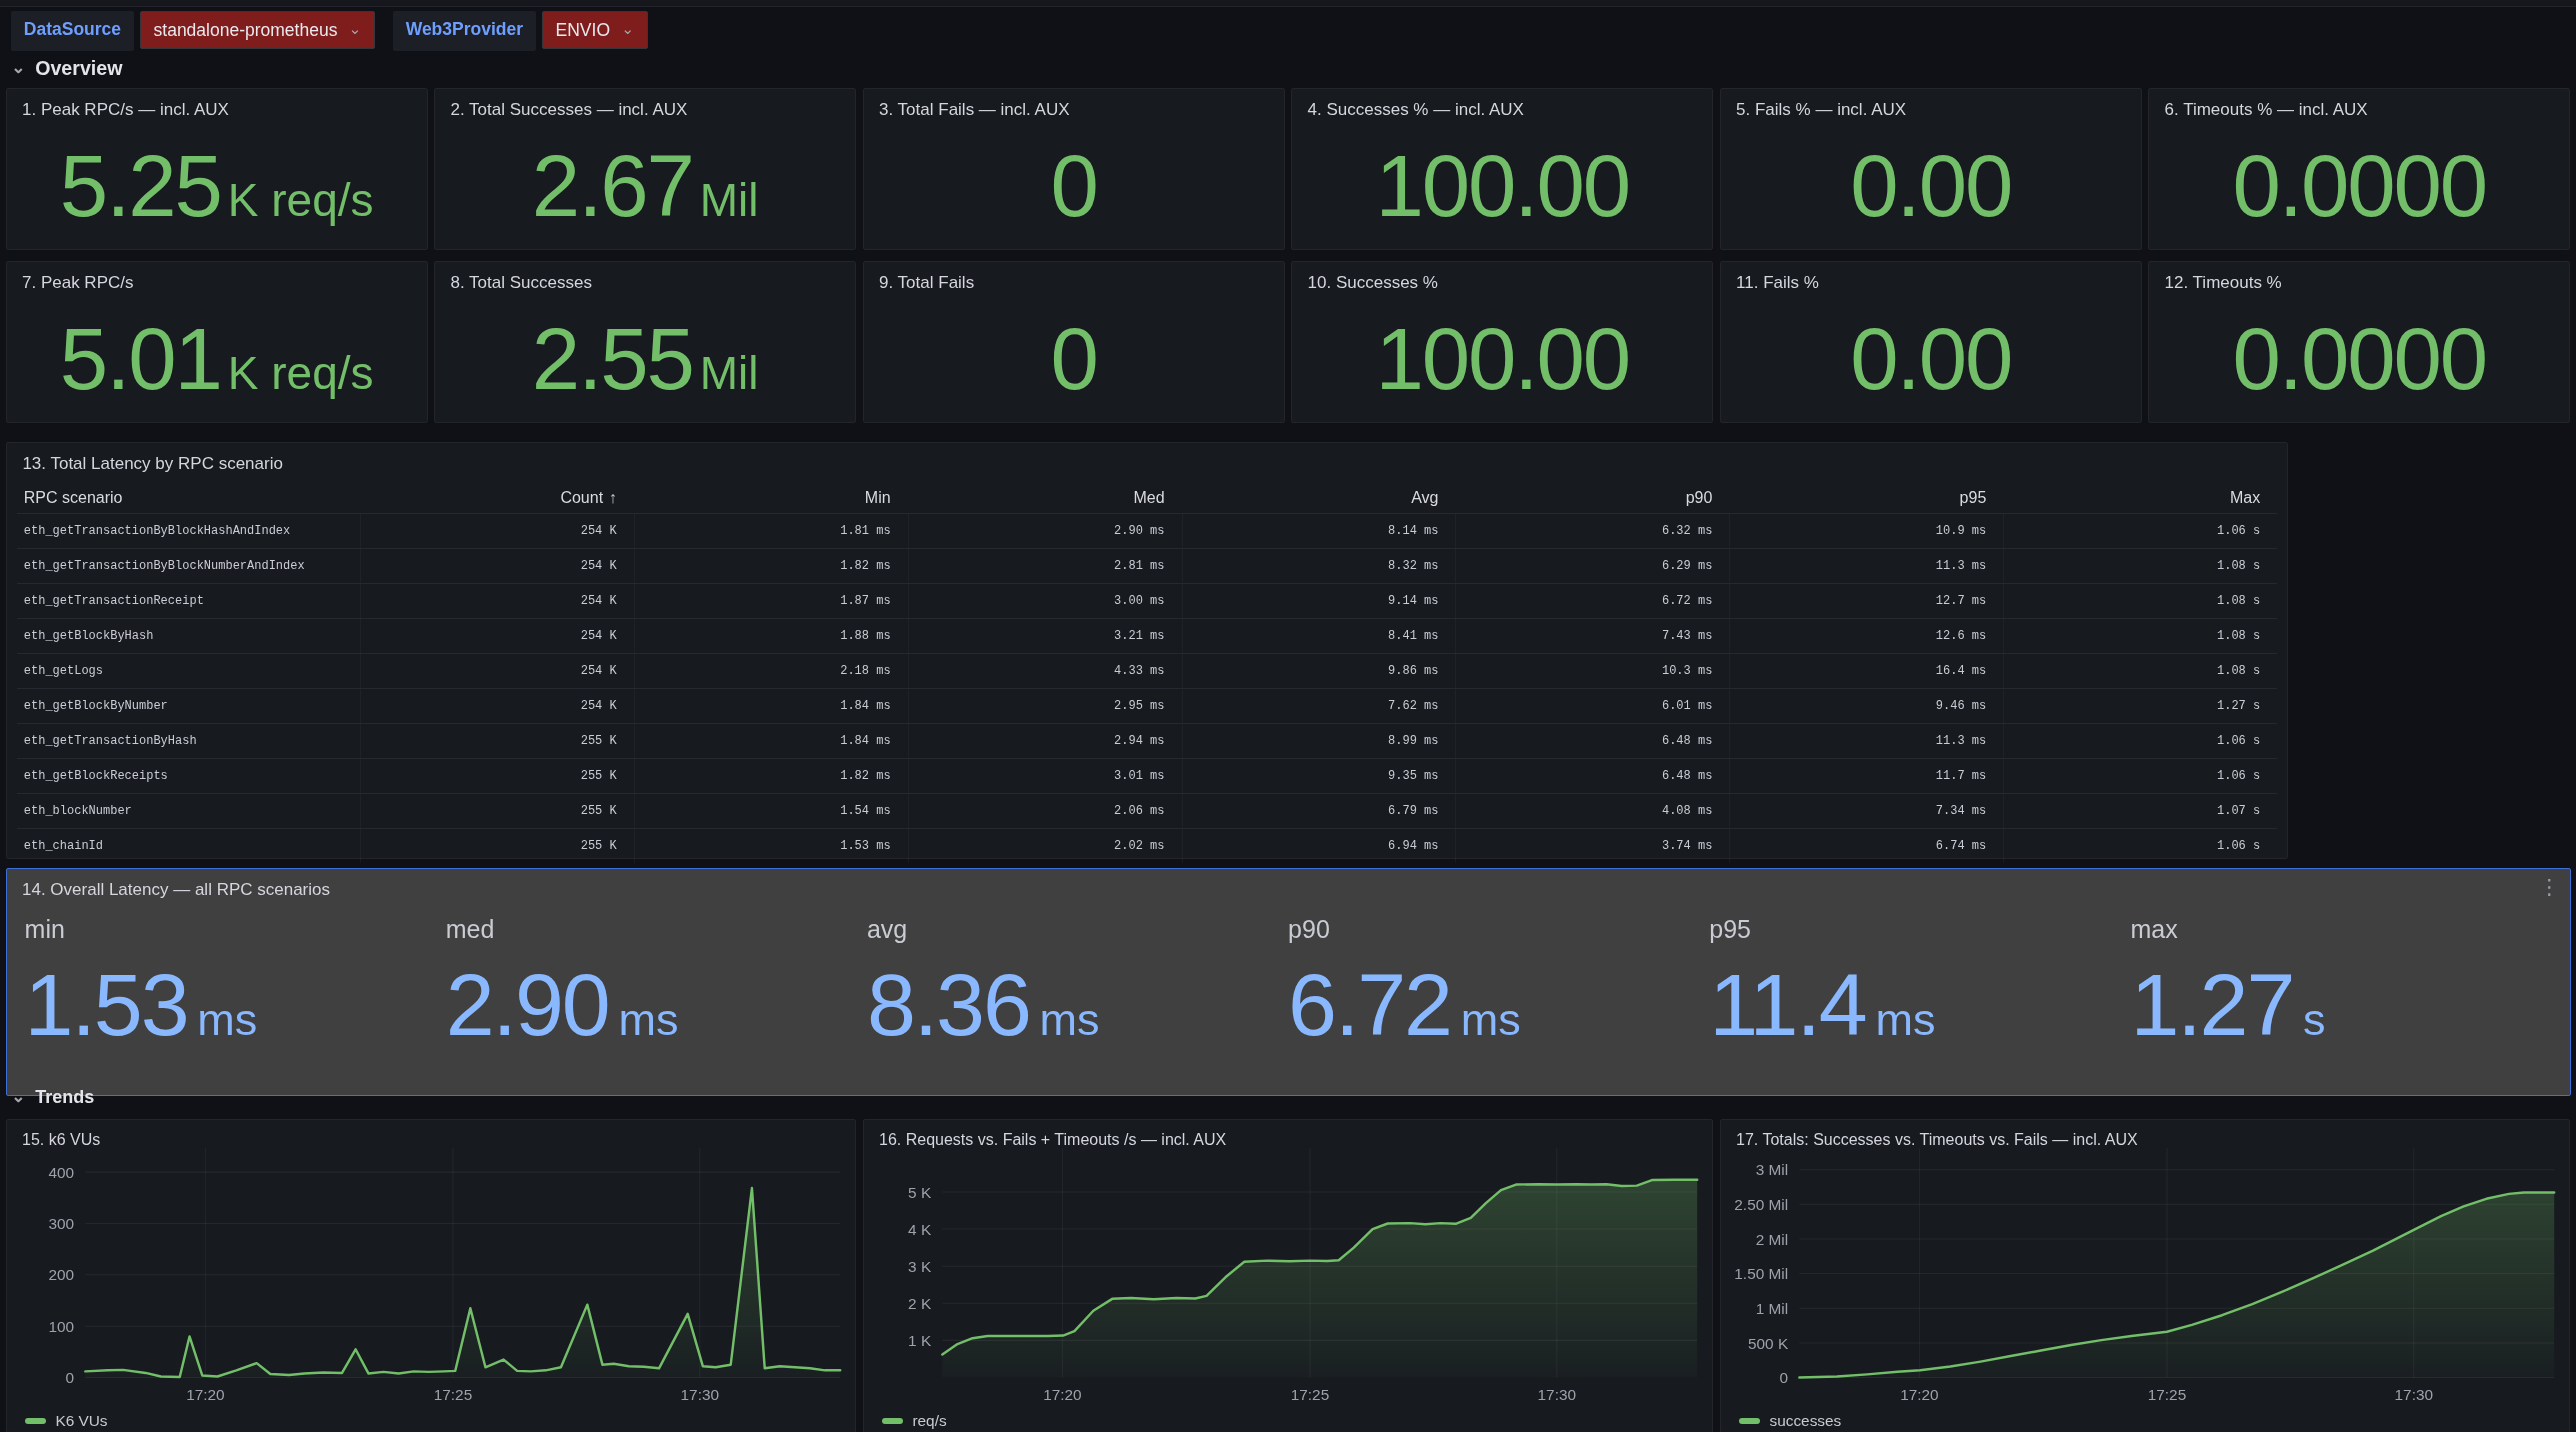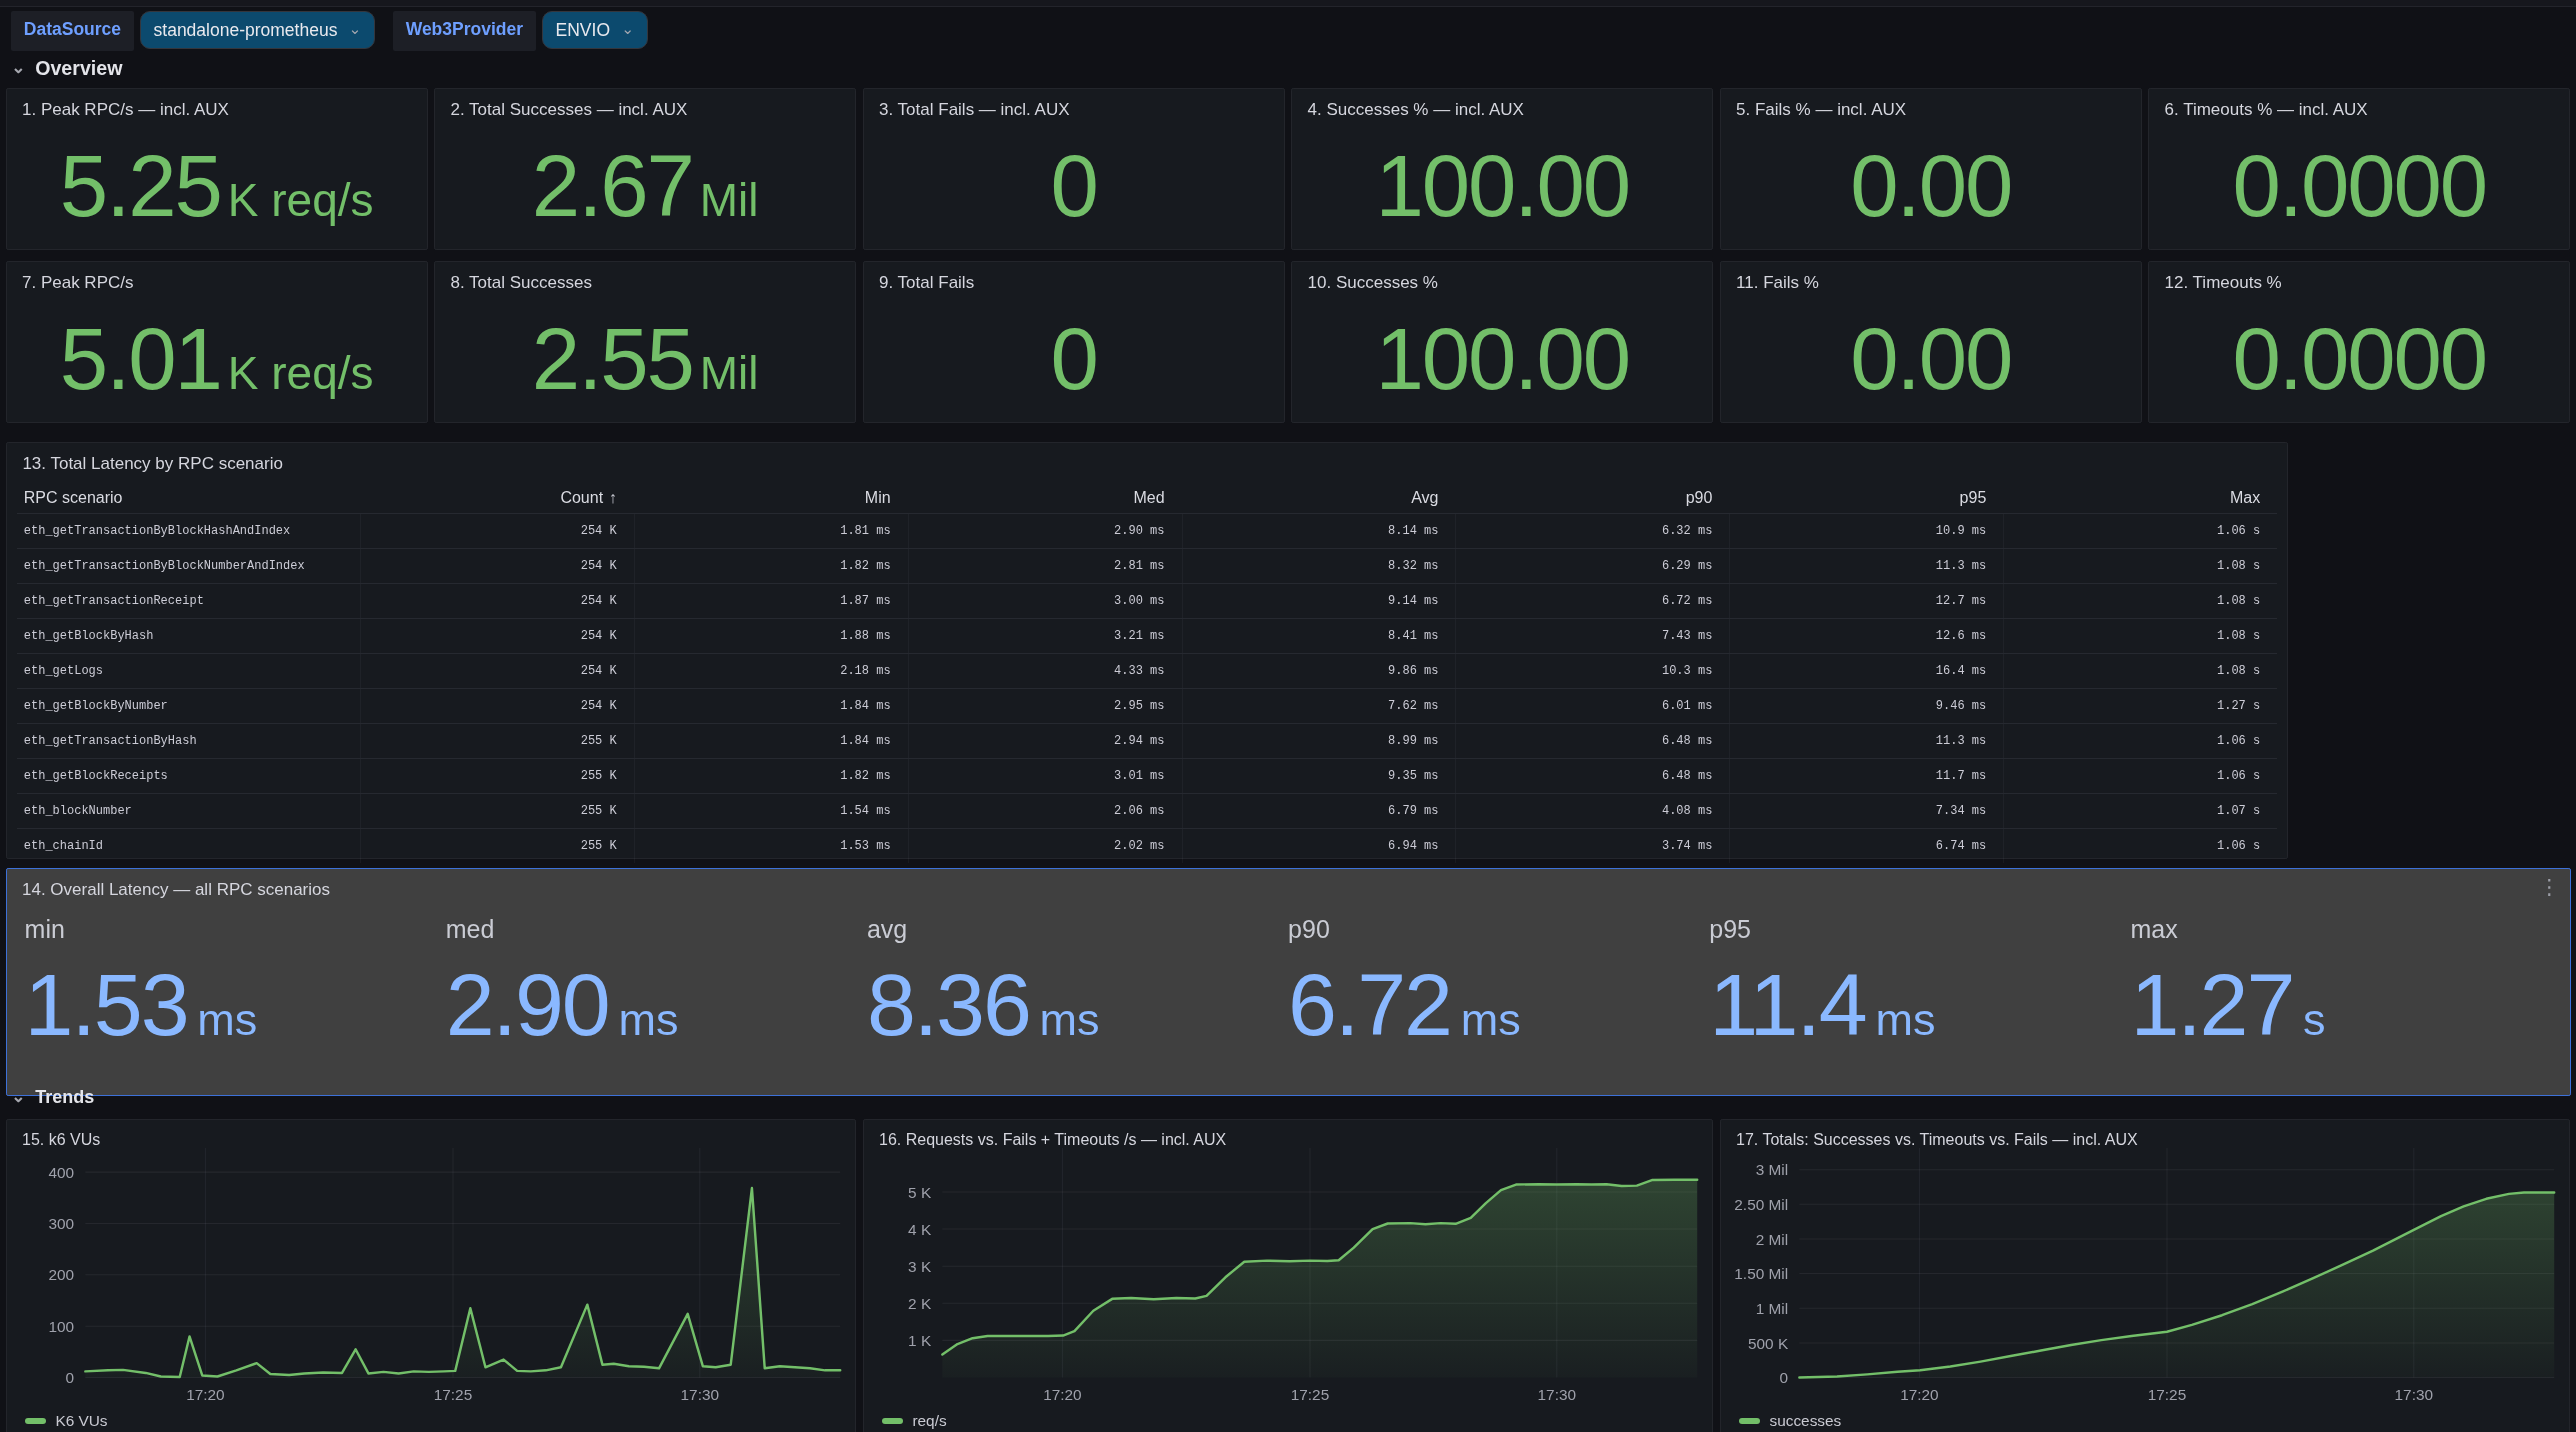--- a/index.html
+++ b/index.html
@@ -7,22 +7,22 @@
     width:2576px;height:1432px;position:relative;overflow:hidden;
     background:#101116;color:#d0d1d9;
     font-family:"Liberation Sans",sans-serif;
   }
   .topstrip{position:absolute;top:0;left:0;right:0;height:5.6px;background:#16171d;border-bottom:0.7px solid #23242b;}
   
   .varbar{position:absolute;top:11.2px;left:11.2px;display:flex;gap:18px;}
   .vargroup{display:flex;gap:6.3px;}
   .varlabel{background:#1d1f26;color:#6e9fff;font-weight:700;font-size:17.5px;height:40px;line-height:36px;
     padding:0 12.6px;border-radius:2.1px;text-align:right;}
-  .varselect{border:0.7px solid #34363d;background:#0c4a6e;color:#e9e9ee;font-size:17.5px;height:36px;
-    padding:0 12.6px;border-radius:10px;display:flex;align-items:center;gap:11.2px;cursor:pointer;}
+  .varselect{border:0.7px solid #34363d;background:#7f1d1d;color:#e9e9ee;font-size:17.5px;height:36px;
+    padding:0 12.6px;border-radius:2px;display:flex;align-items:center;gap:11.2px;cursor:pointer;}
   .chev{color:#a6a8b0;font-size:15.4px;transform:translateY(-1.4px);}
   
   .section-header{position:absolute;left:11.2px;display:flex;align-items:center;gap:9.8px;
     font-size:19.6px;font-weight:700;color:#e4e5ea;cursor:pointer;}
   .section-header .chev{font-size:17px;}
   
   .panel{background:#171a1f;border:0.7px solid #23252b;border-radius:2.1px;position:relative;box-sizing:border-box;}
   .panel-title{font-size:17px;color:#d5d6de;padding:11.2px 15.4px;white-space:nowrap;overflow:hidden;}
   
   .stat-grid{position:absolute;left:5.6px;right:5.6px;top:88px;display:grid;

